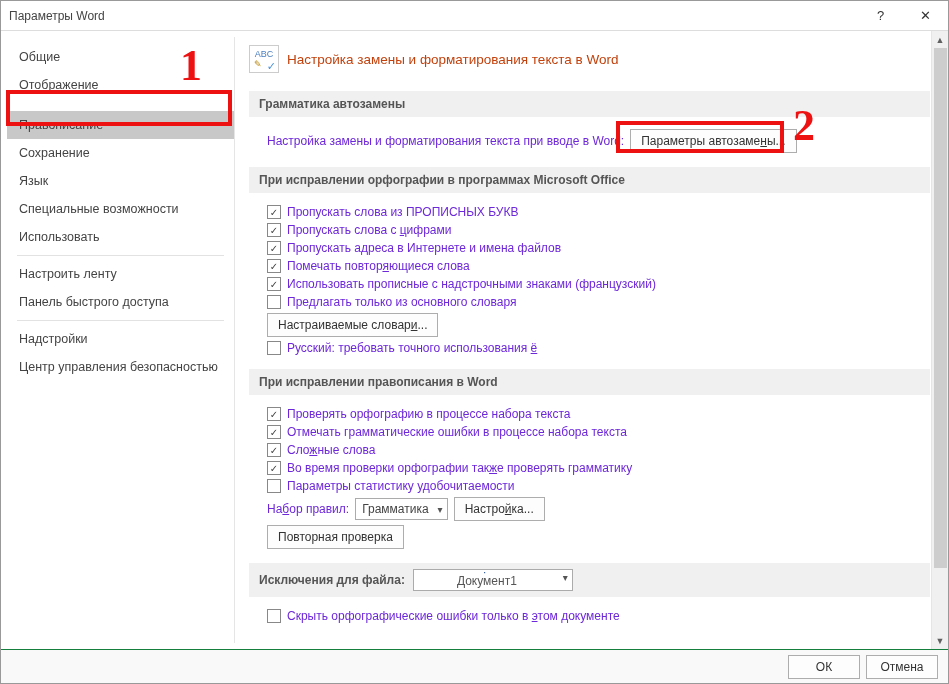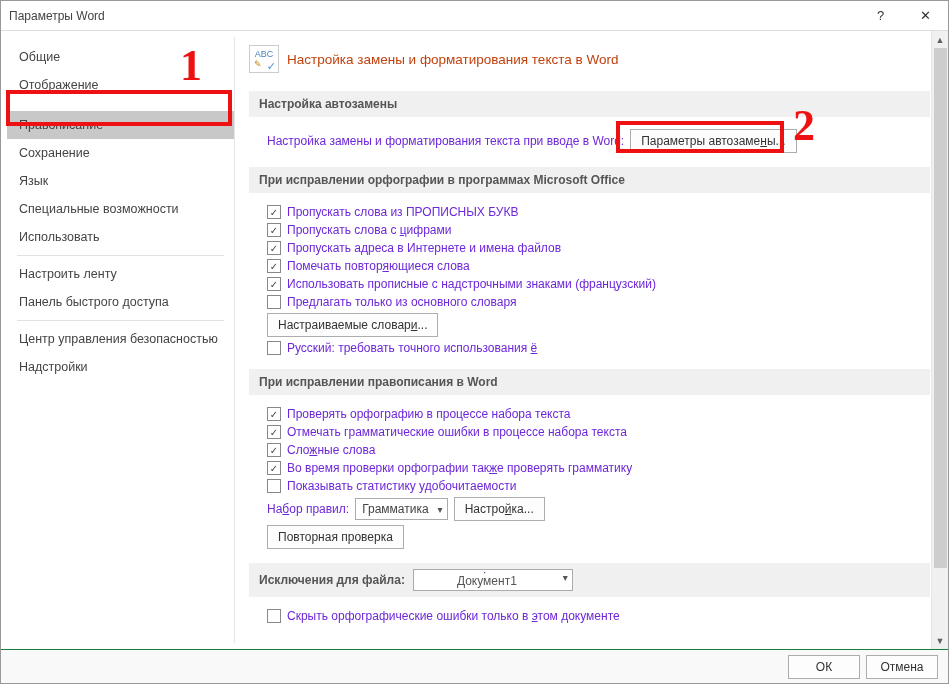--- a/index.html
+++ b/index.html
@@ -236,31 +236,31 @@
     <div class="sidebar-item"><span>Отображение</span></div>
     <div class="sidebar-item selected"><span>Правописание</span></div>
     <div class="sidebar-item"><span>Сохранение</span></div>
     <div class="sidebar-item"><span>Язык</span></div>
     <div class="sidebar-item"><span>Специальные возможности</span></div>
     <div class="sidebar-item"><span>Использовать</span></div>
     <div class="sidebar-sep"></div>
     <div class="sidebar-item"><span>Настроить ленту</span></div>
     <div class="sidebar-item"><span>Панель быстрого доступа</span></div>
     <div class="sidebar-sep"></div>
+    <div class="sidebar-item"><span>Надстройки</span></div>
     <div class="sidebar-item"><span>Центр управления безопасностью</span></div>
-    <div class="sidebar-item"><span>Надстройки</span></div>
   </div>
 
   <div class="content">
     <div class="header-row">
       <div class="abc-icon">ABC<span class="pen">✎</span></div>
       <div class="header-title">Настройка замены и форматирования текста в Word</div>
     </div>
 
-    <div class="section-header">Настройка автозамены</div>
+    <div class="section-header">Грамматика автозамены</div>
     <div class="row">
       <span class="label-text">Настройка замены и форматирования текста при вводе в Word:</span>
       <span class="btn">Параметры автозаме<span class="acc">н</span>ы...</span>
     </div>
 
     <div class="section-header">При исправлении орфографии в программах Microsoft Office</div>
     <div class="row">
         <span class="chk checked"></span>
         <span class="label-text">Пропускать слова из ПРОПИСНЫХ БУКВ</span>
       </div>
@@ -304,21 +304,21 @@
     <div class="row">
         <span class="chk checked"></span>
         <span class="label-text">Сло<span class="acc">ж</span>ные слова</span>
       </div>
     <div class="row">
         <span class="chk checked"></span>
         <span class="label-text">Во время проверки орфографии так<span class="acc">ж</span>е проверять грамматику</span>
       </div>
     <div class="row">
         <span class="chk"></span>
-        <span class="label-text">Показывать статистику удобочитаемости</span>
+        <span class="label-text">Параметры статистику удобочитаемости</span>
       </div>
     <div class="row">
       <span class="label-text">На<span class="acc">б</span>ор правил:</span>
       <span class="dropdown">
           <span>Грамматика</span>
         </span>
       <span class="btn">Настро<span class="acc">й</span>ка...</span>
     </div>
     <div class="row">
         <span class="btn">Повторная проверка</span>

